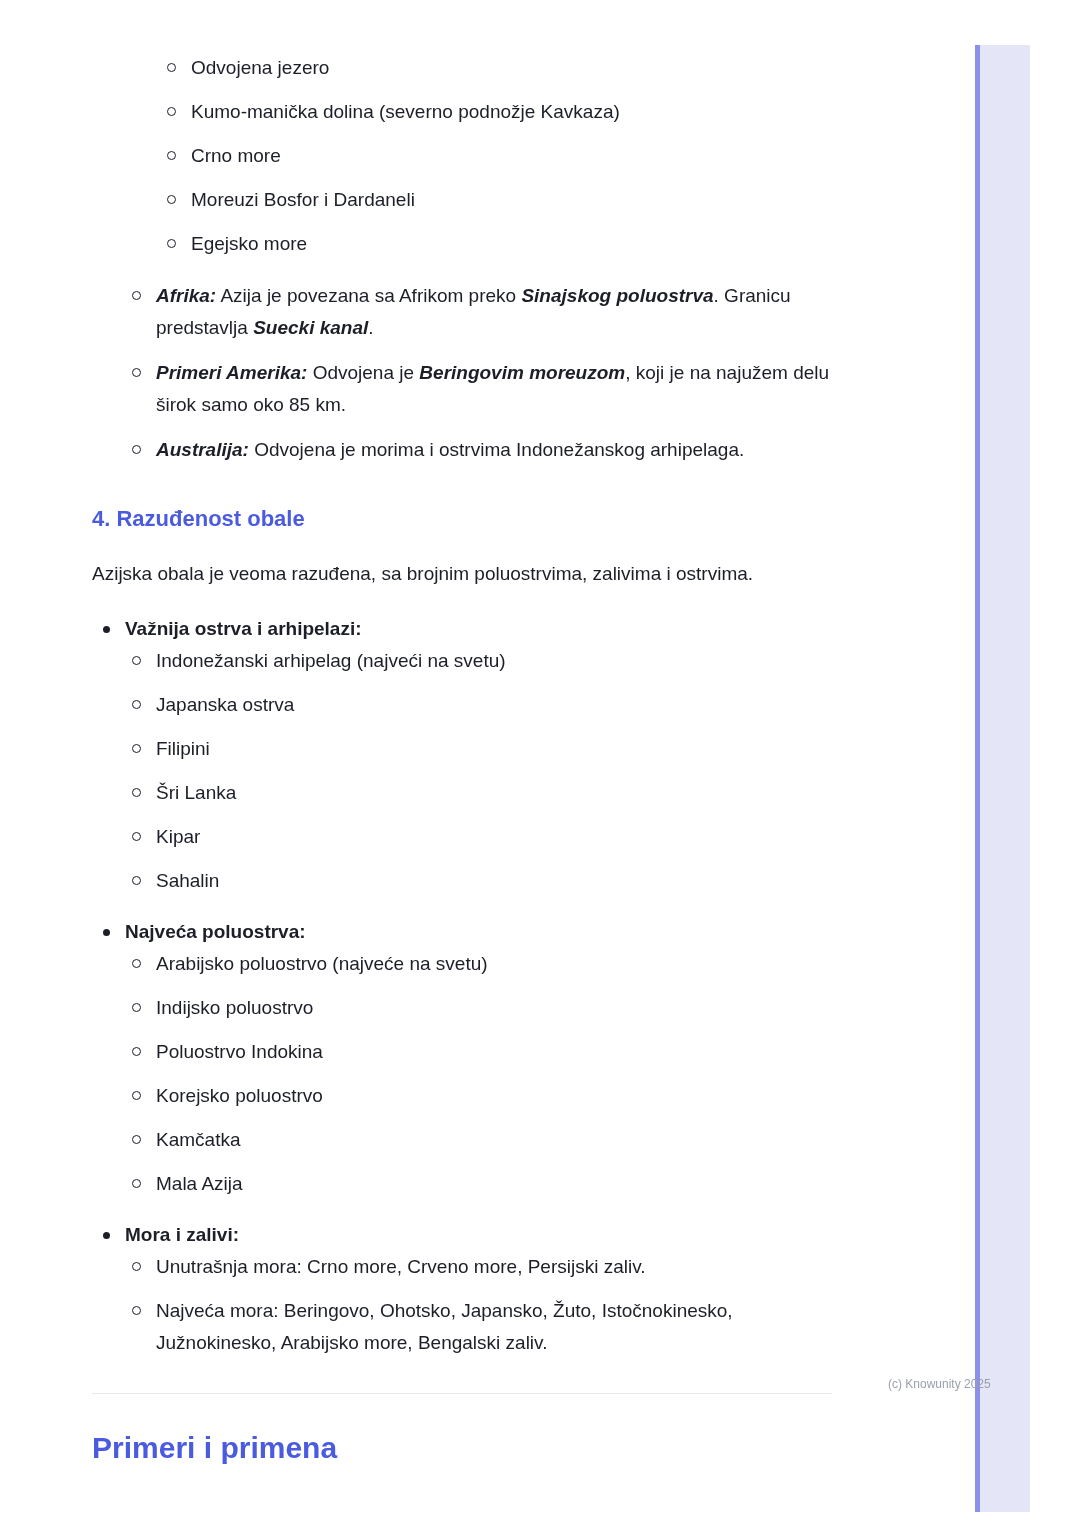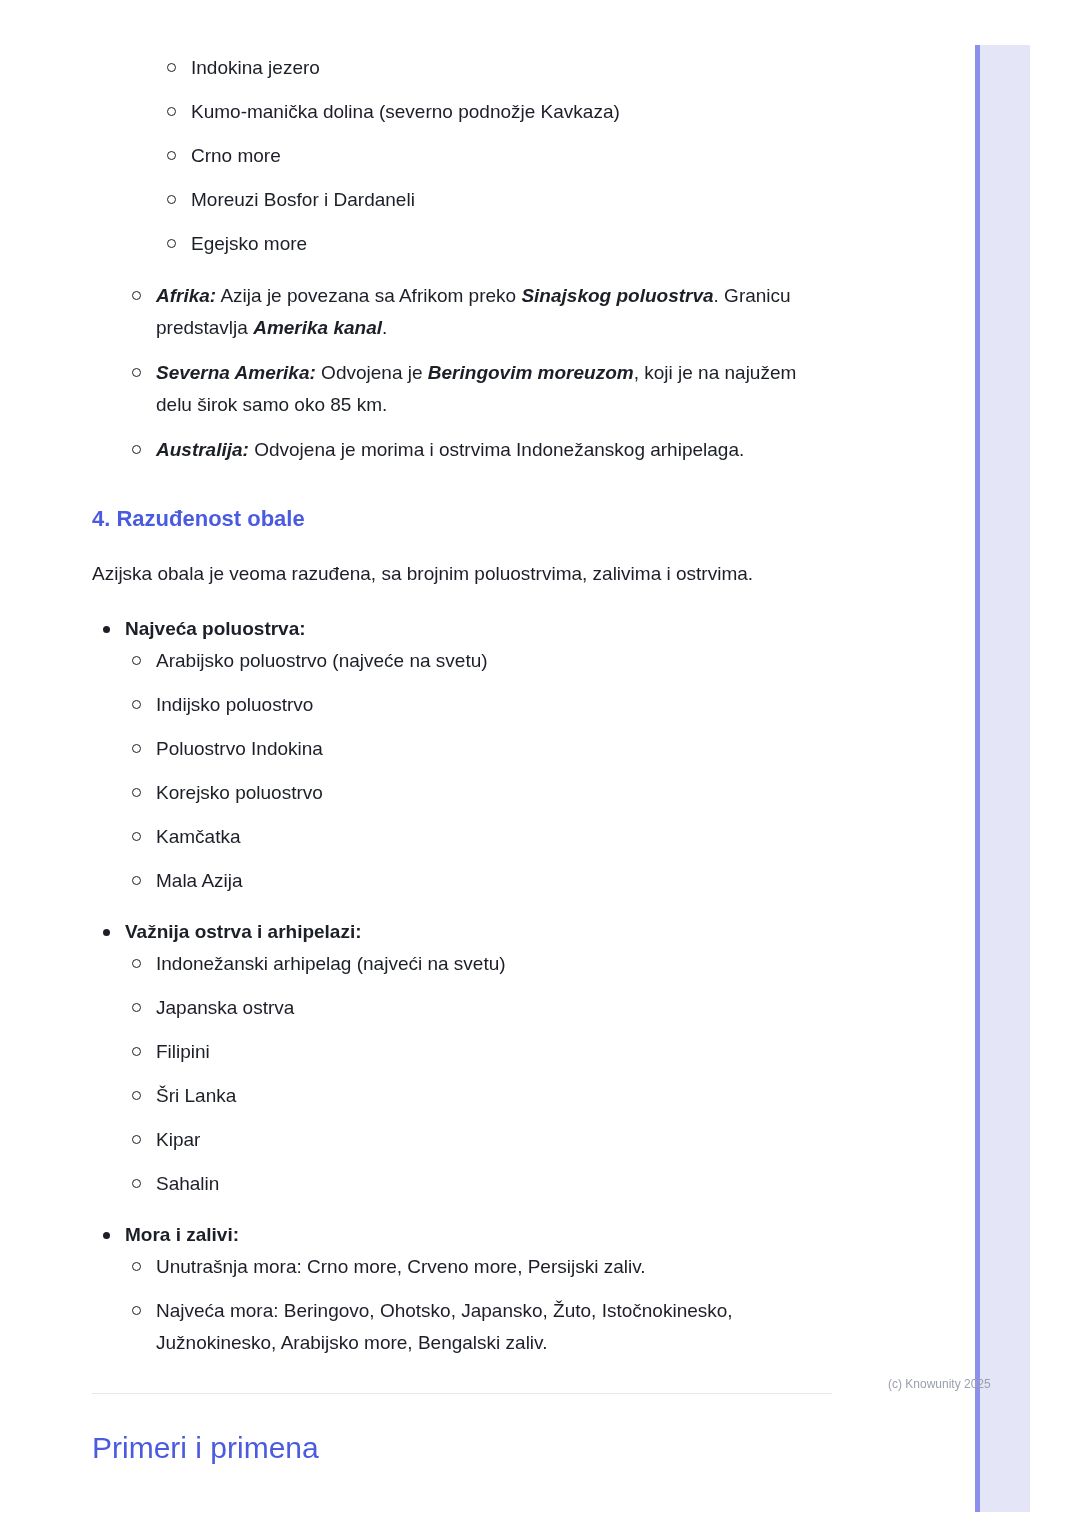--- a/index.html
+++ b/index.html
@@ -46,21 +46,21 @@
   }
   .intro{margin:22px 0 0 0;}
 
   .groups > li{margin-bottom:19px;}
   .group-title{font-weight:700;}
   .sublist li{margin-bottom:12px;}
 
   .divider{margin-top:34px;height:1px;width:100%;background:var(--divider);}
 
   .footer-heading{
-    margin:35px 0 0 0;font-size:30px;line-height:38px;font-weight:400;color:var(--accent);
+    margin:35px 0 0 0;font-size:30px;line-height:38px;font-weight:700;color:var(--accent);
   }
 
   .side-strip{
     position:absolute;left:975px;top:45px;width:55px;height:1467px;
     background:var(--strip-fill);border-left:5px solid var(--strip-line);box-sizing:border-box;
   }
   .side-strip-line{position:absolute;left:0;top:0;width:2px;height:100%;}
 
   .copyright{
     position:absolute;left:888px;top:1376px;font-size:12px;line-height:16px;
@@ -68,58 +68,58 @@
   }
 </style>
 </head>
 <body>
 
 <div class="page">
 
   <div class="content">
 
     <ul class="toplist indent-3">
-        <li class="circle">Indokina jezero</li>
+        <li class="circle">Odvojena jezero</li>
         <li class="circle">Kumo-manička dolina (severno podnožje Kavkaza)</li>
         <li class="circle">Crno more</li>
         <li class="circle">Moreuzi Bosfor i Dardaneli</li>
         <li class="circle">Egejsko more</li>
       </ul>
 
     <ul class="boundaries indent-2">
-        <li class="circle"><span class="b">Afrika:</span><span> Azija je povezana sa Afrikom preko </span><span class="b">Sinajskog poluostrva</span><span>. Granicu predstavlja </span><span class="b">Amerika kanal</span><span>.</span></li>
-        <li class="circle"><span class="b">Severna Amerika:</span><span> Odvojena je </span><span class="b">Beringovim moreuzom</span><span>, koji je na najužem delu širok samo oko 85 km.</span></li>
+        <li class="circle"><span class="b">Afrika:</span><span> Azija je povezana sa Afrikom preko </span><span class="b">Sinajskog poluostrva</span><span>. Granicu predstavlja </span><span class="b">Suecki kanal</span><span>.</span></li>
+        <li class="circle"><span class="b">Primeri Amerika:</span><span> Odvojena je </span><span class="b">Beringovim moreuzom</span><span>, koji je na najužem delu širok samo oko 85 km.</span></li>
         <li class="circle"><span class="b">Australija:</span><span> Odvojena je morima i ostrvima Indonežanskog arhipelaga.</span></li>
       </ul>
 
     <h2 class="section-heading">4. Razuđenost obale</h2>
 
     <p class="intro">Azijska obala je veoma razuđena, sa brojnim poluostrvima, zalivima i ostrvima.</p>
 
     <ul class="groups">
         <li class="disc">
+          <div class="group-title">Važnija ostrva i arhipelazi:</div>
+          <ul class="sublist">
+            <li class="circle">Indonežanski arhipelag (najveći na svetu)</li>
+            <li class="circle">Japanska ostrva</li>
+            <li class="circle">Filipini</li>
+            <li class="circle">Šri Lanka</li>
+            <li class="circle">Kipar</li>
+            <li class="circle">Sahalin</li>
+          </ul>
+        </li>
+        <li class="disc">
           <div class="group-title">Najveća poluostrva:</div>
           <ul class="sublist">
             <li class="circle">Arabijsko poluostrvo (najveće na svetu)</li>
             <li class="circle">Indijsko poluostrvo</li>
             <li class="circle">Poluostrvo Indokina</li>
             <li class="circle">Korejsko poluostrvo</li>
             <li class="circle">Kamčatka</li>
             <li class="circle">Mala Azija</li>
-          </ul>
-        </li>
-        <li class="disc">
-          <div class="group-title">Važnija ostrva i arhipelazi:</div>
-          <ul class="sublist">
-            <li class="circle">Indonežanski arhipelag (najveći na svetu)</li>
-            <li class="circle">Japanska ostrva</li>
-            <li class="circle">Filipini</li>
-            <li class="circle">Šri Lanka</li>
-            <li class="circle">Kipar</li>
-            <li class="circle">Sahalin</li>
           </ul>
         </li>
         <li class="disc">
           <div class="group-title">Mora i zalivi:</div>
           <ul class="sublist">
             <li class="circle"><span class="i">Unutrašnja mora:</span><span> Crno more, Crveno more, Persijski zaliv.</span></li>
             <li class="circle"><span class="i">Najveća mora:</span><span> Beringovo, Ohotsko, Japansko, Žuto, Istočnokinesko, Južnokinesko, Arabijsko more, Bengalski zaliv.</span></li>
           </ul>
         </li>
       </ul>

